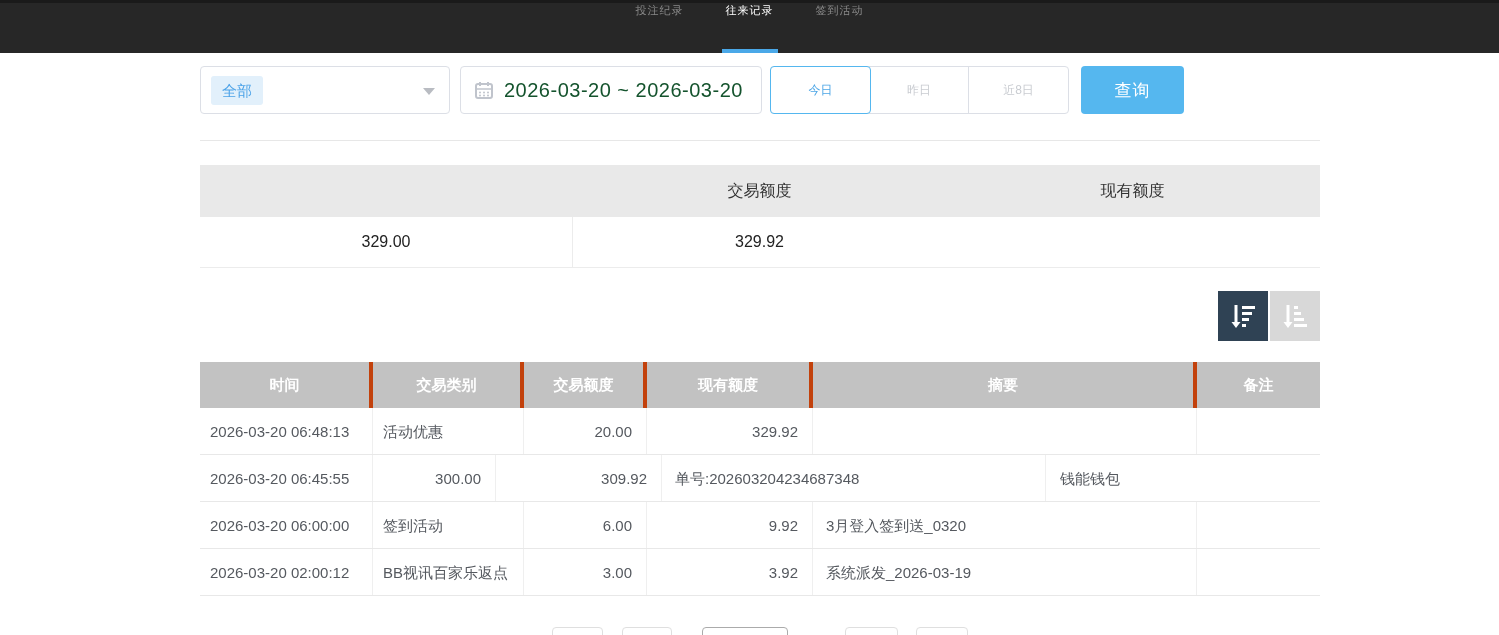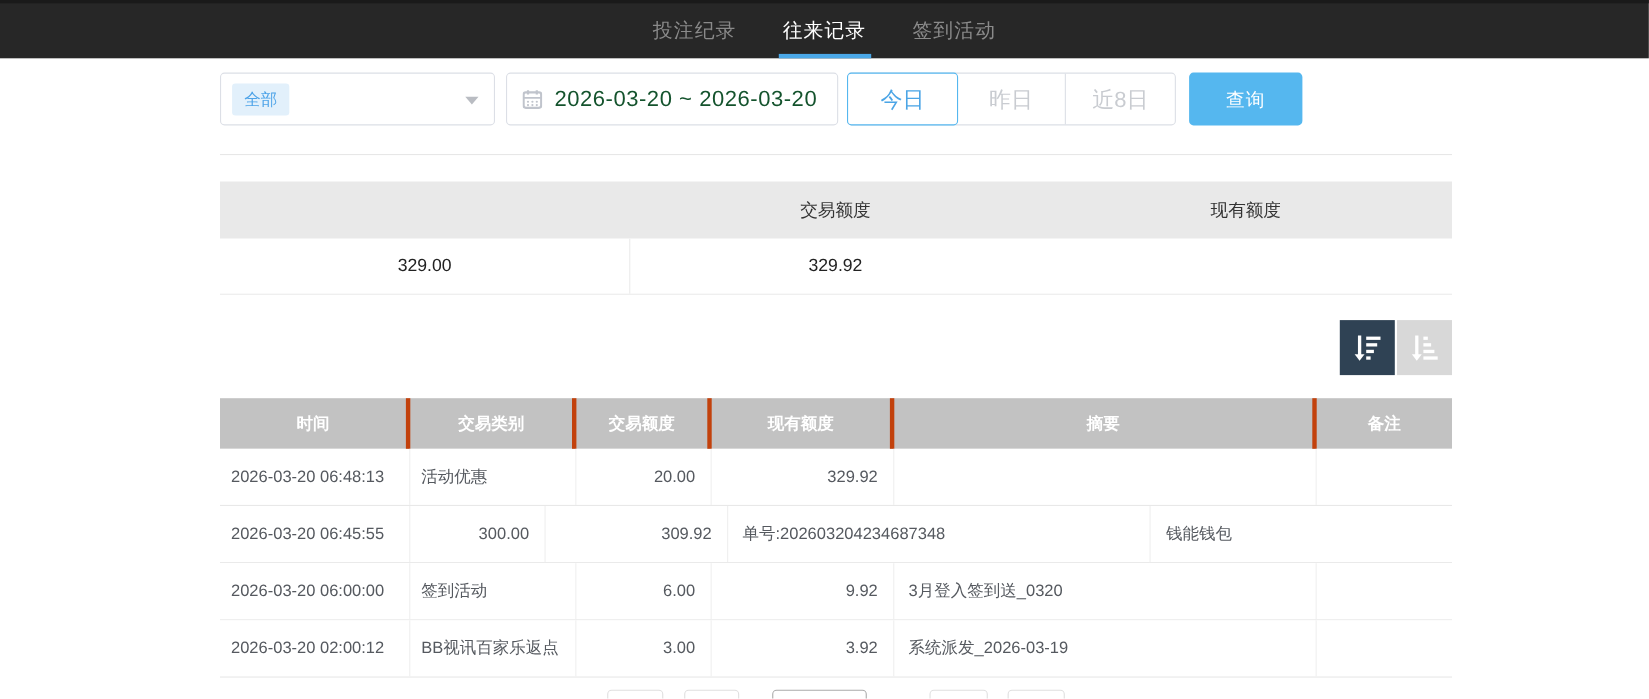--- a/index.html
+++ b/index.html
@@ -2,21 +2,21 @@
 <html><head>
 <meta charset="utf-8">
 <style>
   * { margin:0; padding:0; box-sizing:border-box; }
   html,body { width:1499px; height:635px; overflow:hidden; background:#fff;
     font-family:"Liberation Sans","DejaVu Sans",sans-serif; position:relative; }
 
   
   .topbar { height:53px; background:#272727; border-top:3px solid #1a1a1a;
     display:flex; justify-content:center; align-items:stretch; gap:30px; }
-  .tab { display:flex; align-items:center; padding:0 6px; font-size:18px;
+  .tab { display:flex; align-items:flex-start; padding:0 6px; font-size:11px;
     color:#8a8a8a; position:relative; cursor:pointer; letter-spacing:1px; }
   .tab.active { color:#ffffff; }
   .tab .underline { position:absolute; left:2px; right:2px; bottom:0; height:4px;
     background:#4aa8e8; display:none; }
   .tab.active .underline { display:block; }
 
   
   .content { width:1120px; margin-left:200px; }
 
   .filter-row { display:flex; align-items:center; margin-top:13px; height:48px; }
@@ -29,21 +29,21 @@
     border-top:7px solid #b9bcc2; }
   .date-box { width:302px; height:48px; border:1px solid #dcdfe6; border-radius:4px;
     margin-left:10px; display:flex; align-items:center; padding-left:14px; gap:11px;
     background:#fff; cursor:pointer; }
   .date-text { color:#14532d; font-size:20px; letter-spacing:.5px; white-space:nowrap; }
   .cal-icon { width:18px; height:18px; flex:0 0 auto; }
 
   .quick-group { display:flex; margin-left:8px; height:48px; border:1px solid #dcdfe6;
     border-radius:4px; background:#fff; }
   .quick-btn { width:99px; display:flex; align-items:center; justify-content:center;
-    font-size:20px; color:#c9ccd1; cursor:pointer; position:relative; }
+    font-size:12px; color:#c9ccd1; cursor:pointer; position:relative; }
   .quick-btn.mid { border-right:1px solid #dcdfe6; }
   .quick-btn.active { margin:-1px; width:101px; border:1px solid #55b7ef; border-radius:4px;
     color:#4ba5e6; background:#fff; z-index:2; }
 
   .search-btn { margin-left:12px; width:103px; height:48px; background:#55b7ef;
     color:#fff; font-size:17px; border:none; border-radius:4px; cursor:pointer;
     display:flex; align-items:center; justify-content:center; letter-spacing:1px; }
 
   .divider { margin-top:26px; border-bottom:1px solid #e7e7e7; }
 
@@ -65,21 +65,21 @@
   .sort-btn.asc  { background:#d8d8d8; }
 
   
   .table { margin-top:21px; }
   .t-head { display:flex; height:46px; background:#c2c2c2; }
   .t-head .cell { display:flex; align-items:center; justify-content:center;
     color:#fff; font-size:15px; font-weight:bold; border-right:4px solid #c2410c; }
   .t-head .cell:last-child { border-right:none; }
   .t-row { display:flex; min-height:47px; border-bottom:1px solid #e8e8e8; background:#fff; }
   .t-row .cell { display:flex; align-items:center; font-size:15px; color:#55595f;
-    border-right:1px solid #efefef; padding:16px 10px; line-height:19px; }
+    border-right:1px solid #efefef; padding:3px 10px; line-height:19px; }
   .t-row .cell:last-child { border-right:none; }
   .w-time    { width:173px; }
   .w-type    { width:151px; }
   .w-amount  { width:123px; }
   .w-balance { width:166px; }
   .w-summary { width:384px; }
   .w-remark  { width:123px; }
   .t-row .w-amount, .t-row .w-balance { justify-content:flex-end; padding-right:14px; }
   .t-row .w-summary { padding-left:13px; }
   .t-row .w-remark { padding-left:14px; }

